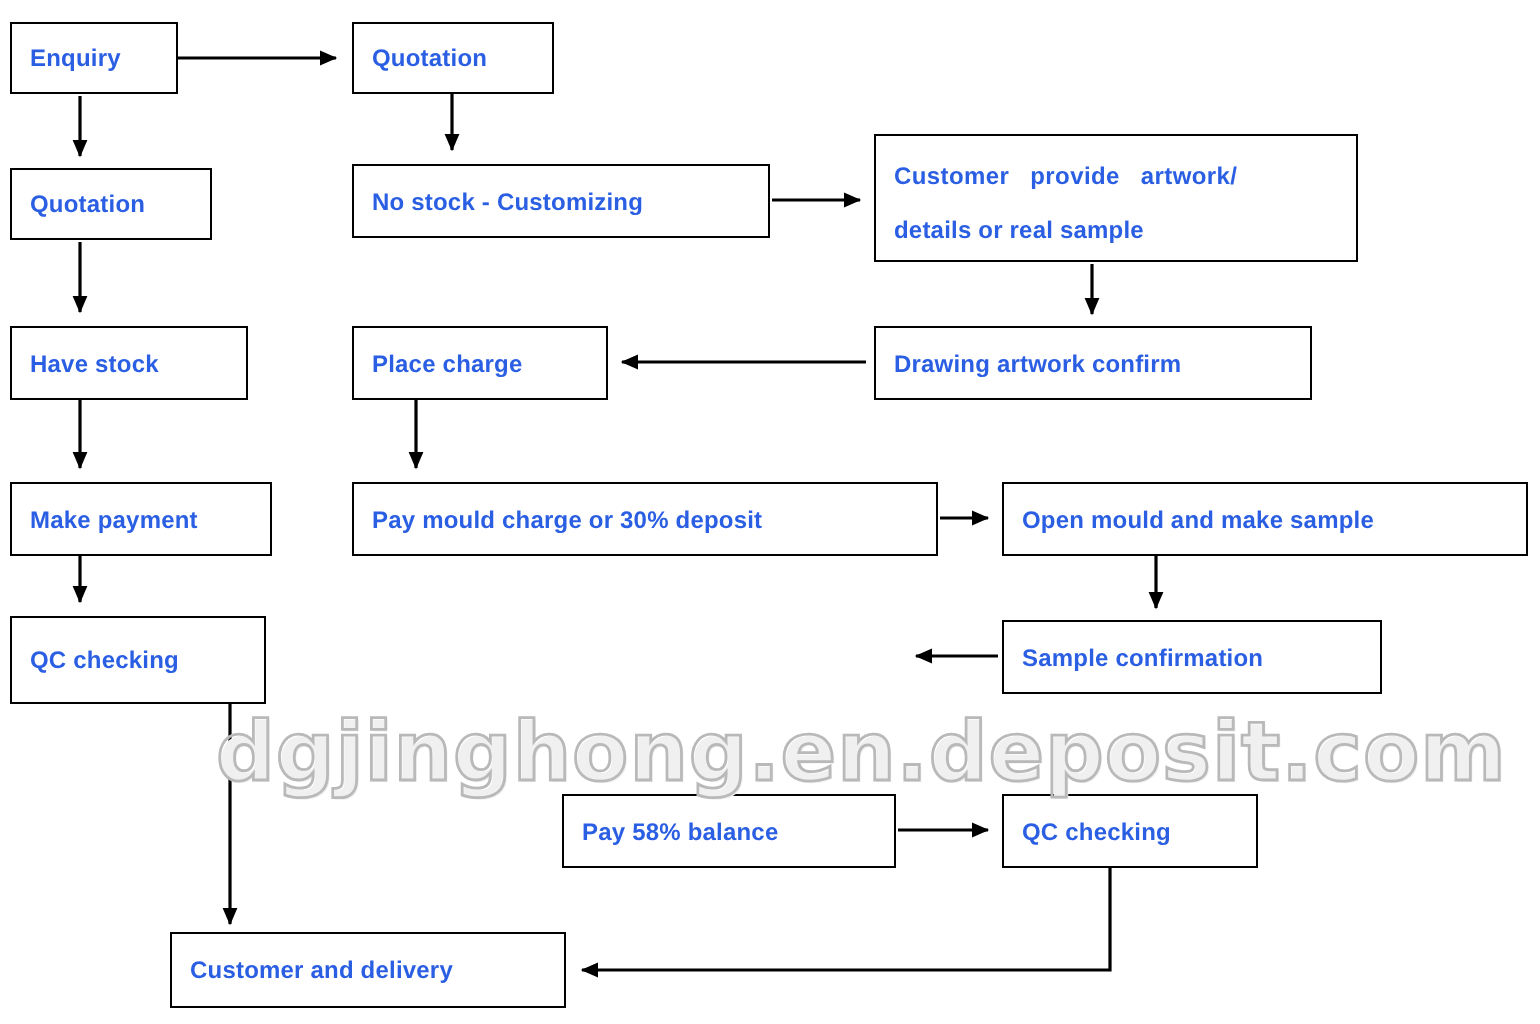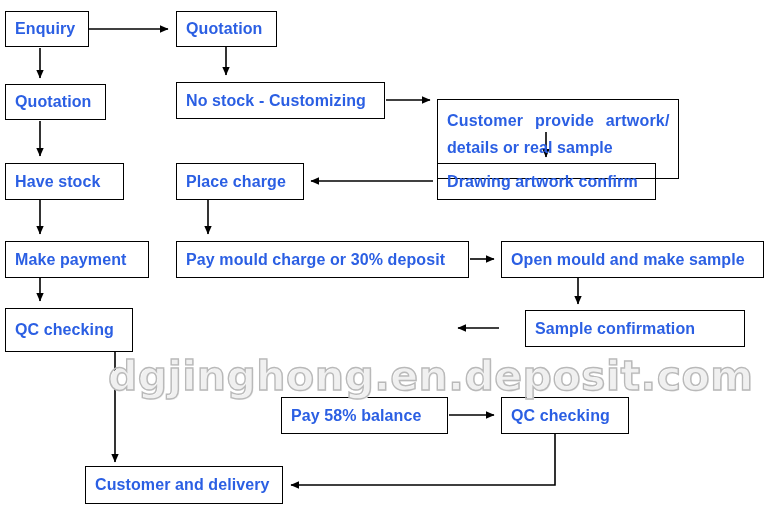--- a/index.html
+++ b/index.html
@@ -14,21 +14,21 @@
     background: #ffffff;
     overflow: hidden;
     font-family: "Liberation Sans", sans-serif;
   }
   .node {
     position: absolute;
     box-sizing: border-box;
     border: 1px solid #000000;
     background: transparent;
     color: #2b5fe3;
-    font-size: 16px;
+    font-size: 12px;
     font-weight: 600;
     letter-spacing: 0.1px;
     display: flex;
     align-items: center;
     padding-left: 9px;
     padding-right: 7px;
     white-space: nowrap;
     line-height: 1.0;
   }
   .node.two-line {
@@ -107,55 +107,55 @@
   </div>
 
   <div class="node" style="left:5px; top:84px; width:101px; height:36px;">
     <span>Quotation</span>
   </div>
 
   <div class="node" style="left:176px; top:82px; width:209px; height:37px;">
     <span>No stock - Customizing</span>
   </div>
 
-  <div class="node two-line" style="left:437px; top:67px; width:242px; height:80px;margin-top:32px;">
+  <div class="node two-line" style="left:437px; top:67px; width:242px; height:64px;">
     <span class="ln spread">Customer  provide  artwork/</span>
     <span class="ln">details or real sample</span>
   </div>
 
   <div class="node" style="left:5px; top:163px; width:119px; height:37px;text-align:right;">
     <span>Have stock</span>
   </div>
 
   <div class="node" style="left:176px; top:163px; width:128px; height:37px;">
     <span>Place charge</span>
   </div>
 
   <div class="node" style="left:437px; top:163px; width:219px; height:37px;">
     <span>Drawing artwork confirm</span>
   </div>
 
-  <div class="node" style="left:5px; top:241px; width:144px; height:37px;">
+  <div class="node" style="left:5px; top:241px; width:131px; height:37px;">
     <span>Make payment</span>
   </div>
 
   <div class="node" style="left:176px; top:241px; width:293px; height:37px;">
     <span>Pay mould charge or 30% deposit</span>
   </div>
 
   <div class="node" style="left:501px; top:241px; width:263px; height:37px;">
     <span>Open mould and make sample</span>
   </div>
 
   <div class="node" style="left:5px; top:308px; width:128px; height:44px;">
     <span>QC checking</span>
   </div>
 
 
-  <div class="node" style="left:501px; top:310px; width:220px; height:37px;margin-left:24px;">
+  <div class="node" style="left:501px; top:310px; width:190px; height:37px;">
     <span>Sample confirmation</span>
   </div>
 
   <div class="node" style="left:281px; top:397px; width:167px; height:37px;">
     <span>Pay 58% balance</span>
   </div>
 
   <div class="node" style="left:501px; top:397px; width:128px; height:37px;">
     <span>QC checking</span>
   </div>

